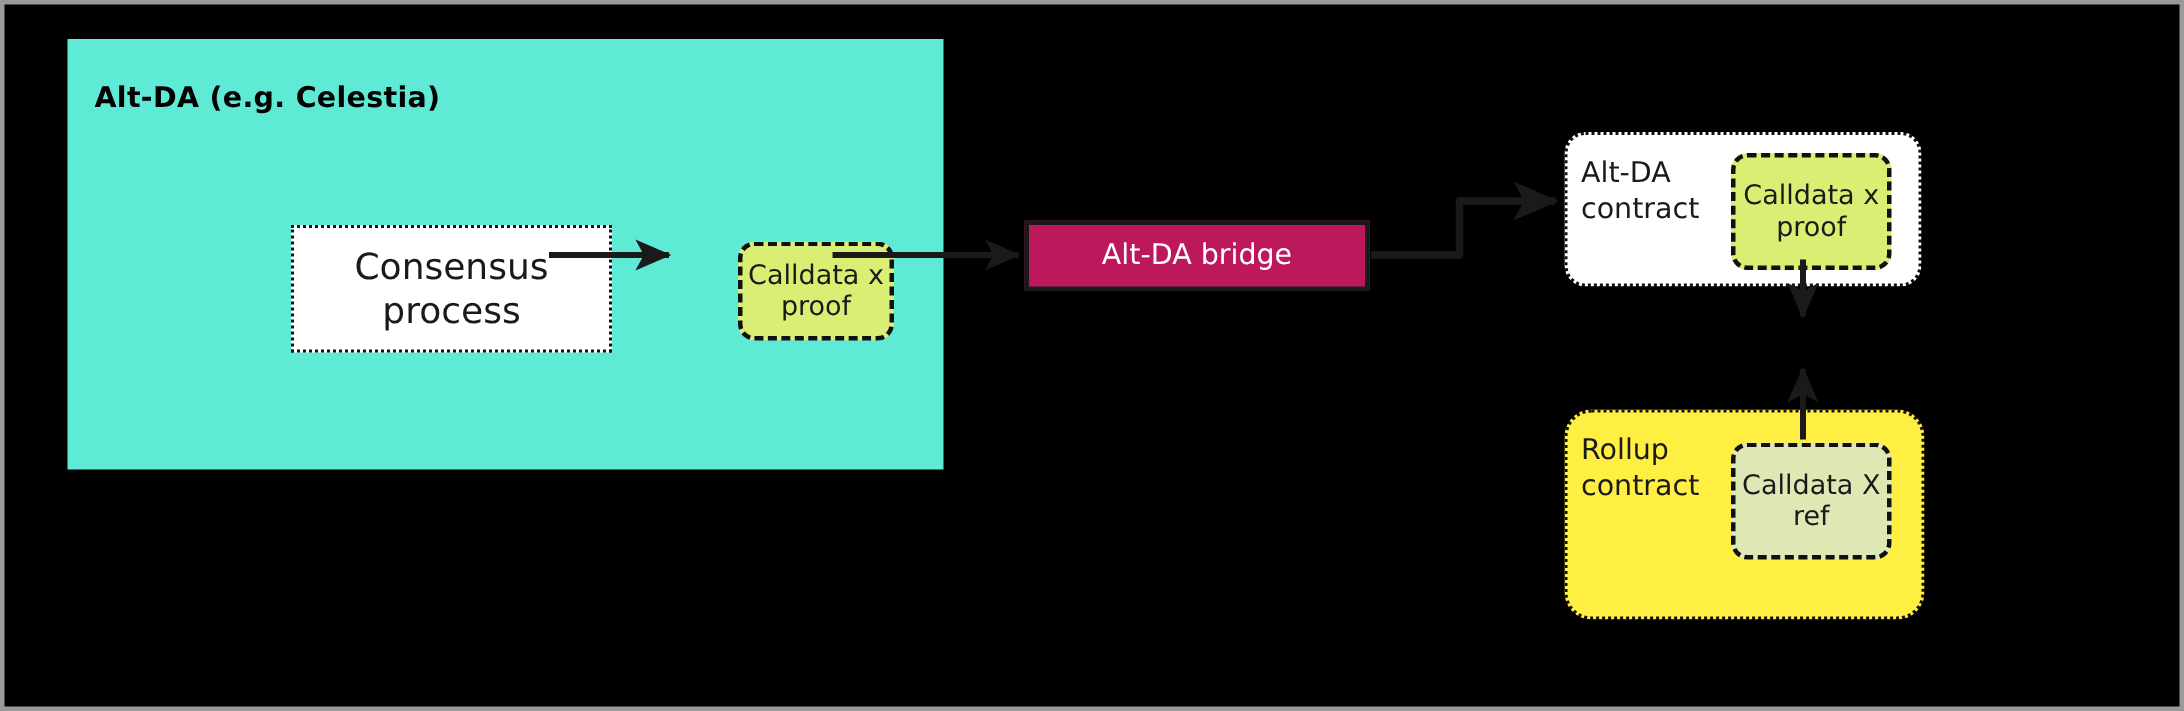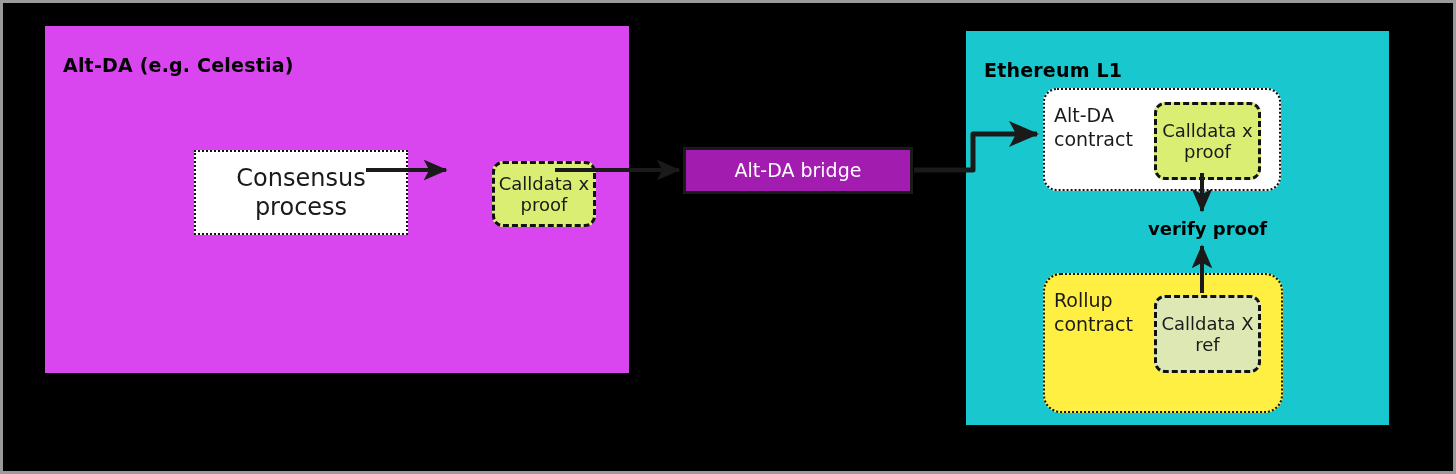--- a/index.html
+++ b/index.html
@@ -20,22 +20,22 @@
 
   
   .panel {
     position: absolute;
     box-sizing: border-box;
   }
   #panel-altda {
     left: 42px;
     top: 23px;
     width: 584px;
-    height: 347px;
-    background: #d946ef;
+    height: 287px;
+    background: #5eead4;
   }
   #panel-eth {
     left: 963px;
     top: 28px;
     width: 423px;
     height: 394px;
     background: #18c8ce;
   }
   .panel-title {
     position: absolute;
@@ -79,21 +79,21 @@
     border: 3px dashed #111111;
     border-radius: 11px;
     font-size: 18px;
   }
 
   #node-bridge {
     left: 680px;
     top: 144px;
     width: 230px;
     height: 47px;
-    background: #a21caf;
+    background: #be185d;
     border: 3px solid #1a1a1a;
     color: #ffffff;
     font-size: 19px;
   }
 
   #node-altda-contract {
     left: 1040px;
     top: 85px;
     width: 238px;
     height: 103px;
@@ -204,23 +204,20 @@
     <div class="node" id="node-calldata-proof-da">
       <span>
         <span>Calldata x</span><br>
         <span>proof</span>
       </span>
     </div>
   </div>
 
   <div class="node" id="node-bridge">Alt-DA bridge</div>
 
-  <div class="panel" id="panel-eth">
-    <div class="panel-title">Ethereum L1</div>
-  </div>
 
   <div class="node" id="node-altda-contract">
     <div class="inner-label">
       <span>Alt-DA</span><br>
       <span>contract</span>
     </div>
     <div id="node-calldata-proof-l1">
       <span>
         <span>Calldata x</span><br>
         <span>proof</span>

